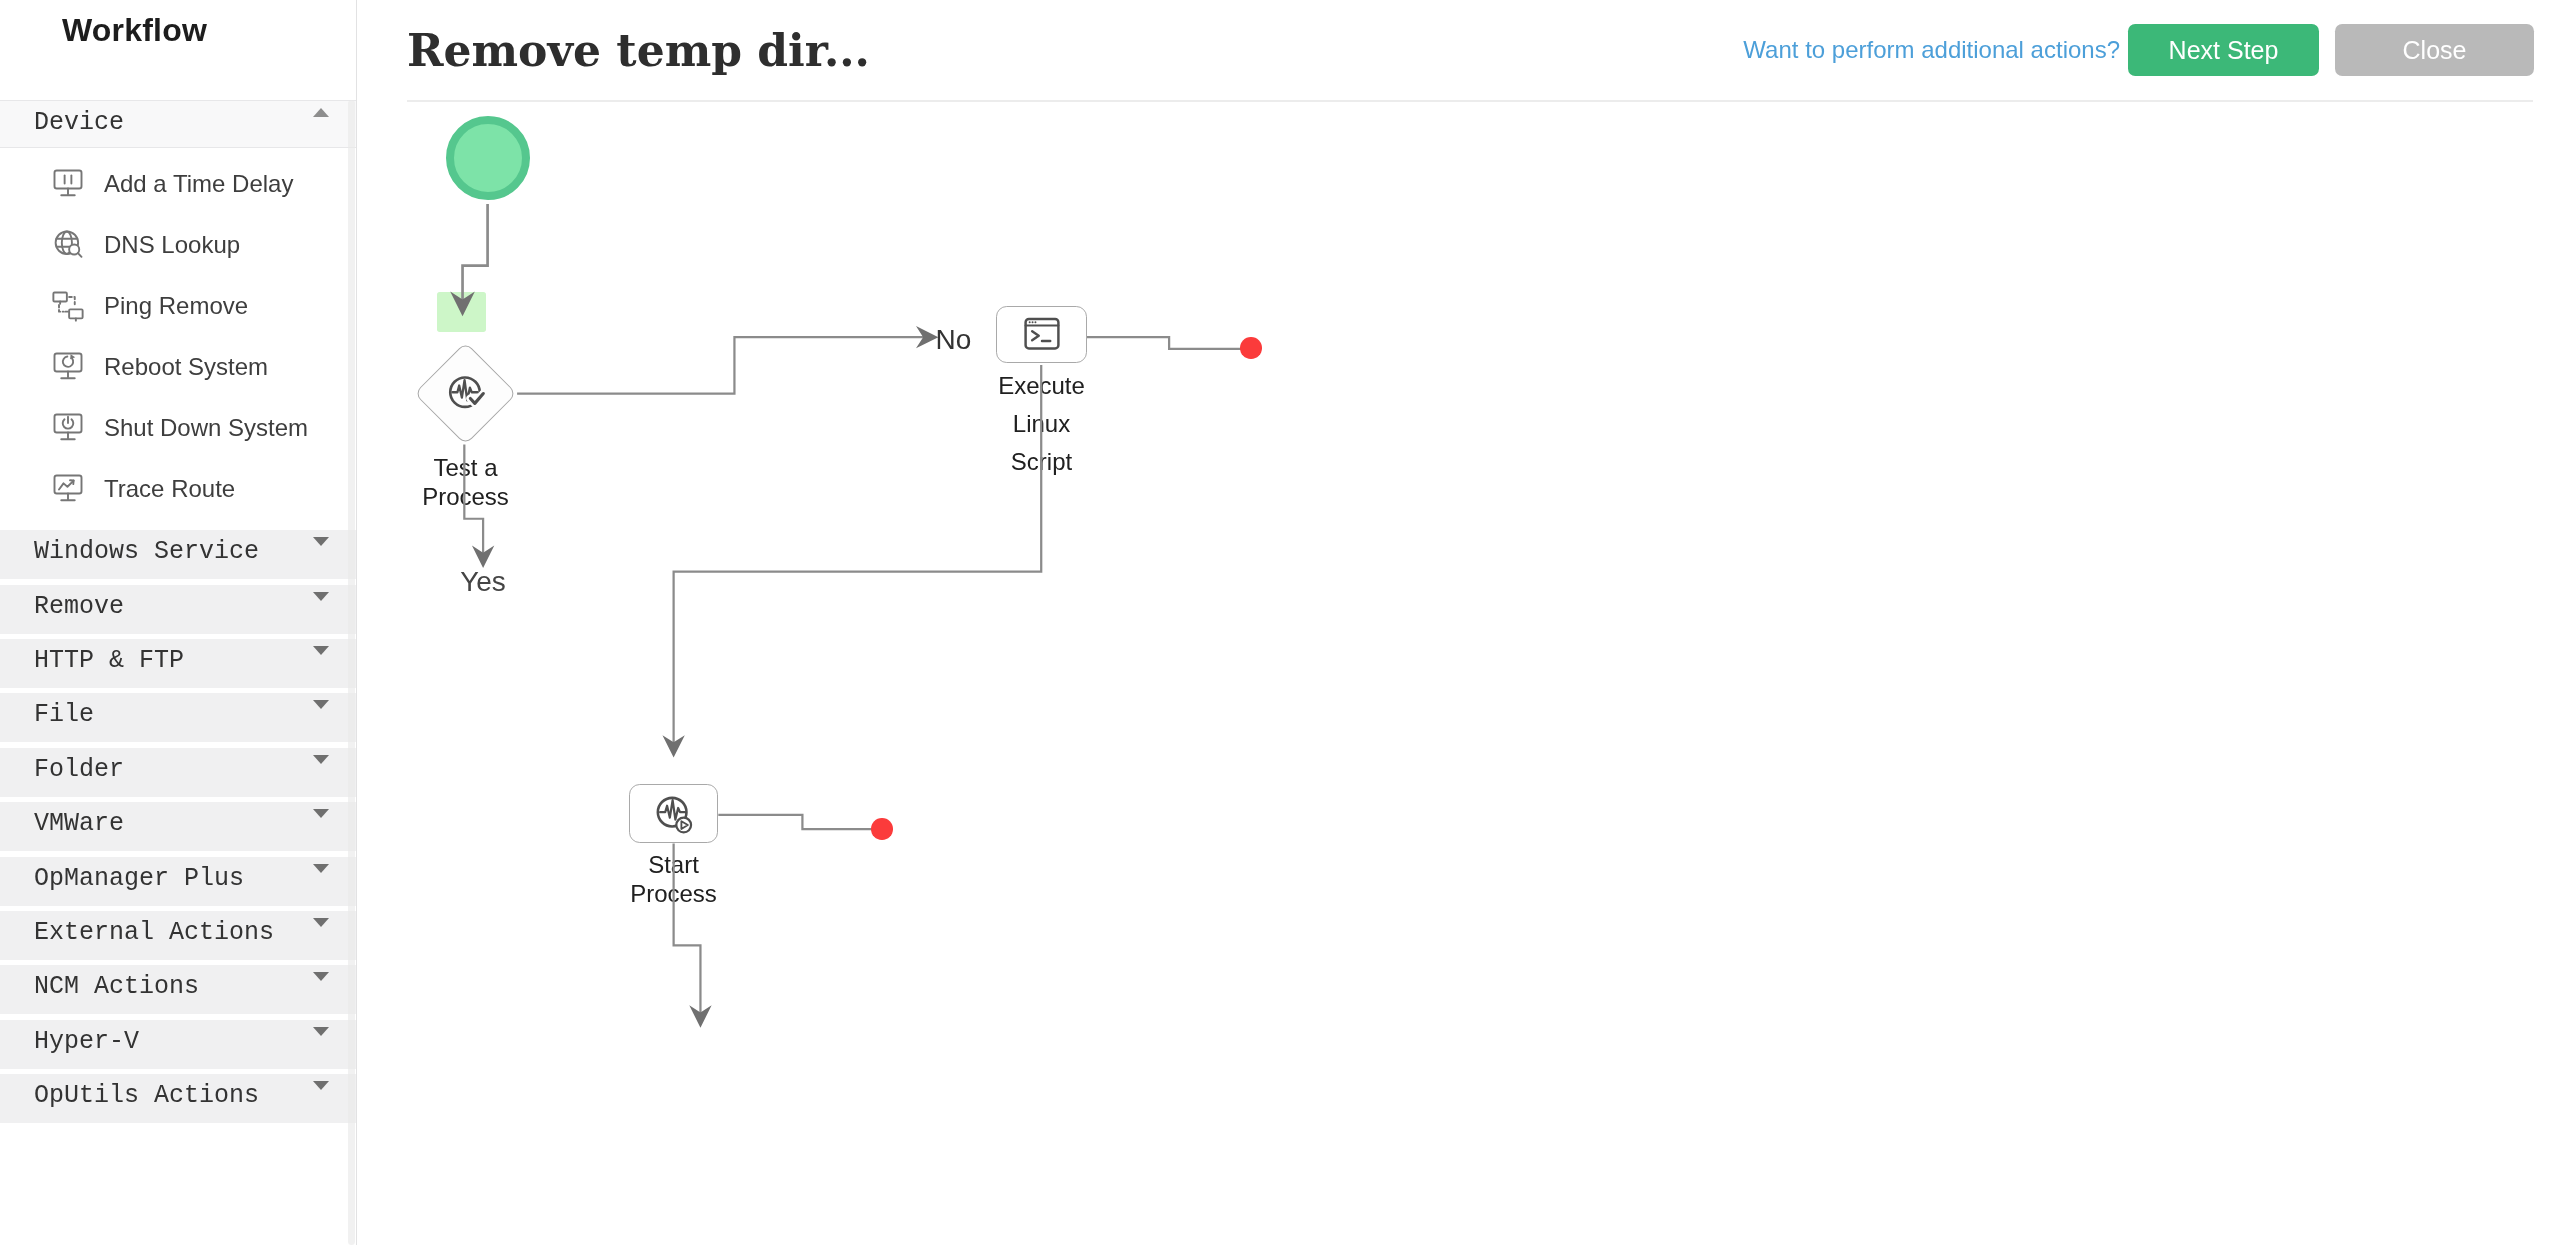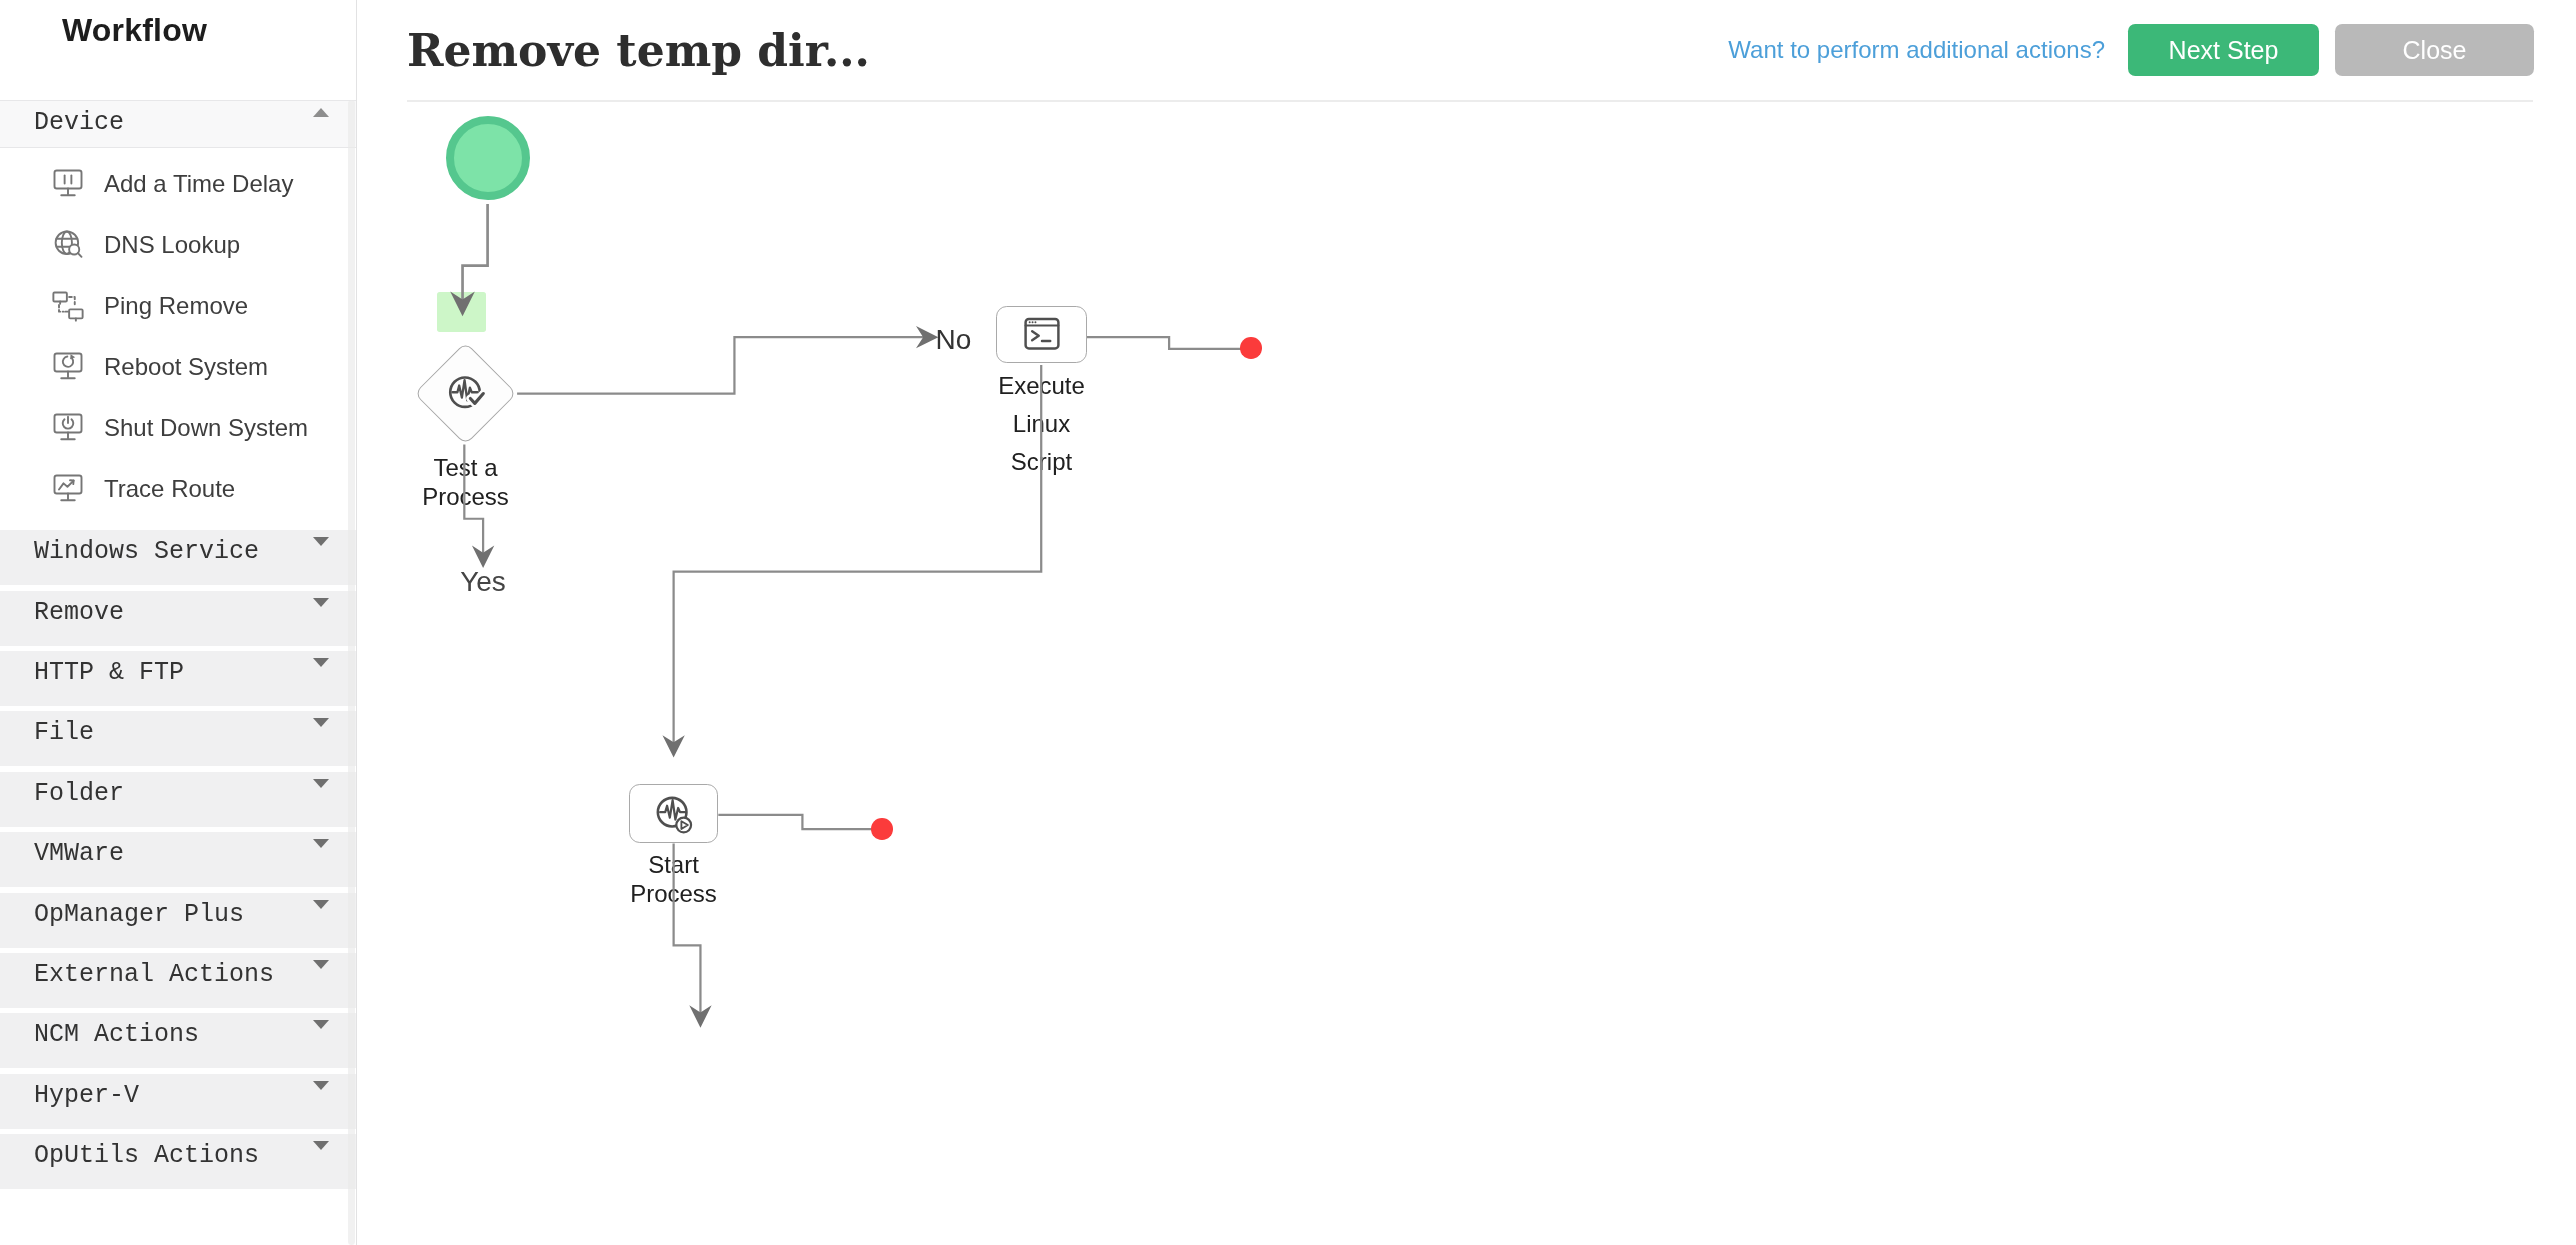--- a/index.html
+++ b/index.html
@@ -18,32 +18,32 @@
   .section-label { font-size:25px; color:#333; }
   .tri-up { width:0; height:0; margin-left:auto; border-left:8px solid transparent;
             border-right:8px solid transparent; border-bottom:9.8px solid #8e8e8e; }
   .tri-down { width:0; height:0; margin-left:auto; border-left:8px solid transparent;
               border-right:8px solid transparent; border-top:9.8px solid #6f6f6f; }
   .items { padding:5.4px 0 5.4px 0; }
   .item { height:61px; display:flex; align-items:center; padding-left:50px; cursor:pointer; }
   .item svg { width:36px; height:36px; flex:none; }
   .item-label { margin-left:18px; font-size:24px; color:#3e3e3e; }
   .sections { margin-top:5.4px; }
-  .section-row { height:55px; margin-bottom:5.4px; background:#f0f0f1; }
+  .section-row { height:49px; margin-bottom:5.4px; background:#f0f0f1; }
   .icon-stroke { stroke:#767676; fill:none; stroke-width:1.7; stroke-linecap:round; stroke-linejoin:round; }
   .scroll-track { position:absolute; right:0.9px; top:100px; bottom:0; width:7.2px;
                   background:#e9e9ea; border-radius:3.6px; opacity:.65; }
 
   
   .main { position:relative; flex:1; background:#fff; }
   .main-header { position:relative; z-index:6; height:100px; display:flex; align-items:center;
                  padding:0 42px 0 50px; background:#fff; }
   .main-header h1 { flex:1; font-family:"DejaVu Serif", serif; font-weight:700;
                     font-size:44px; color:#2e2e2e; }
-  .hdr-link { font-size:24px; color:#4c9fd9; text-decoration:none; margin-right:23px; cursor:pointer; }
+  .hdr-link { font-size:24px; color:#4c9fd9; text-decoration:none; margin-right:8px; cursor:pointer; }
   .btn { height:52px; border:none; border-radius:7.2px; font-size:25px; color:#fff;
          font-family:"Liberation Sans", sans-serif; cursor:pointer; }
   .btn-green { width:191px; background:#3cb878; margin-right:16px; }
   .btn-gray  { width:199px; background:#b9b9b9; }
   .hairline { position:absolute; z-index:6; top:100px; left:50px; right:43px; height:1.8px; background:#ececec; }
 
   
   .wires { position:absolute; left:0; top:0; width:2219px; height:1245px; z-index:3; pointer-events:none; }
   .node { position:absolute; z-index:4; }
   .start-node { left:89px; top:116px; width:84px; height:84px; border-radius:50%;

